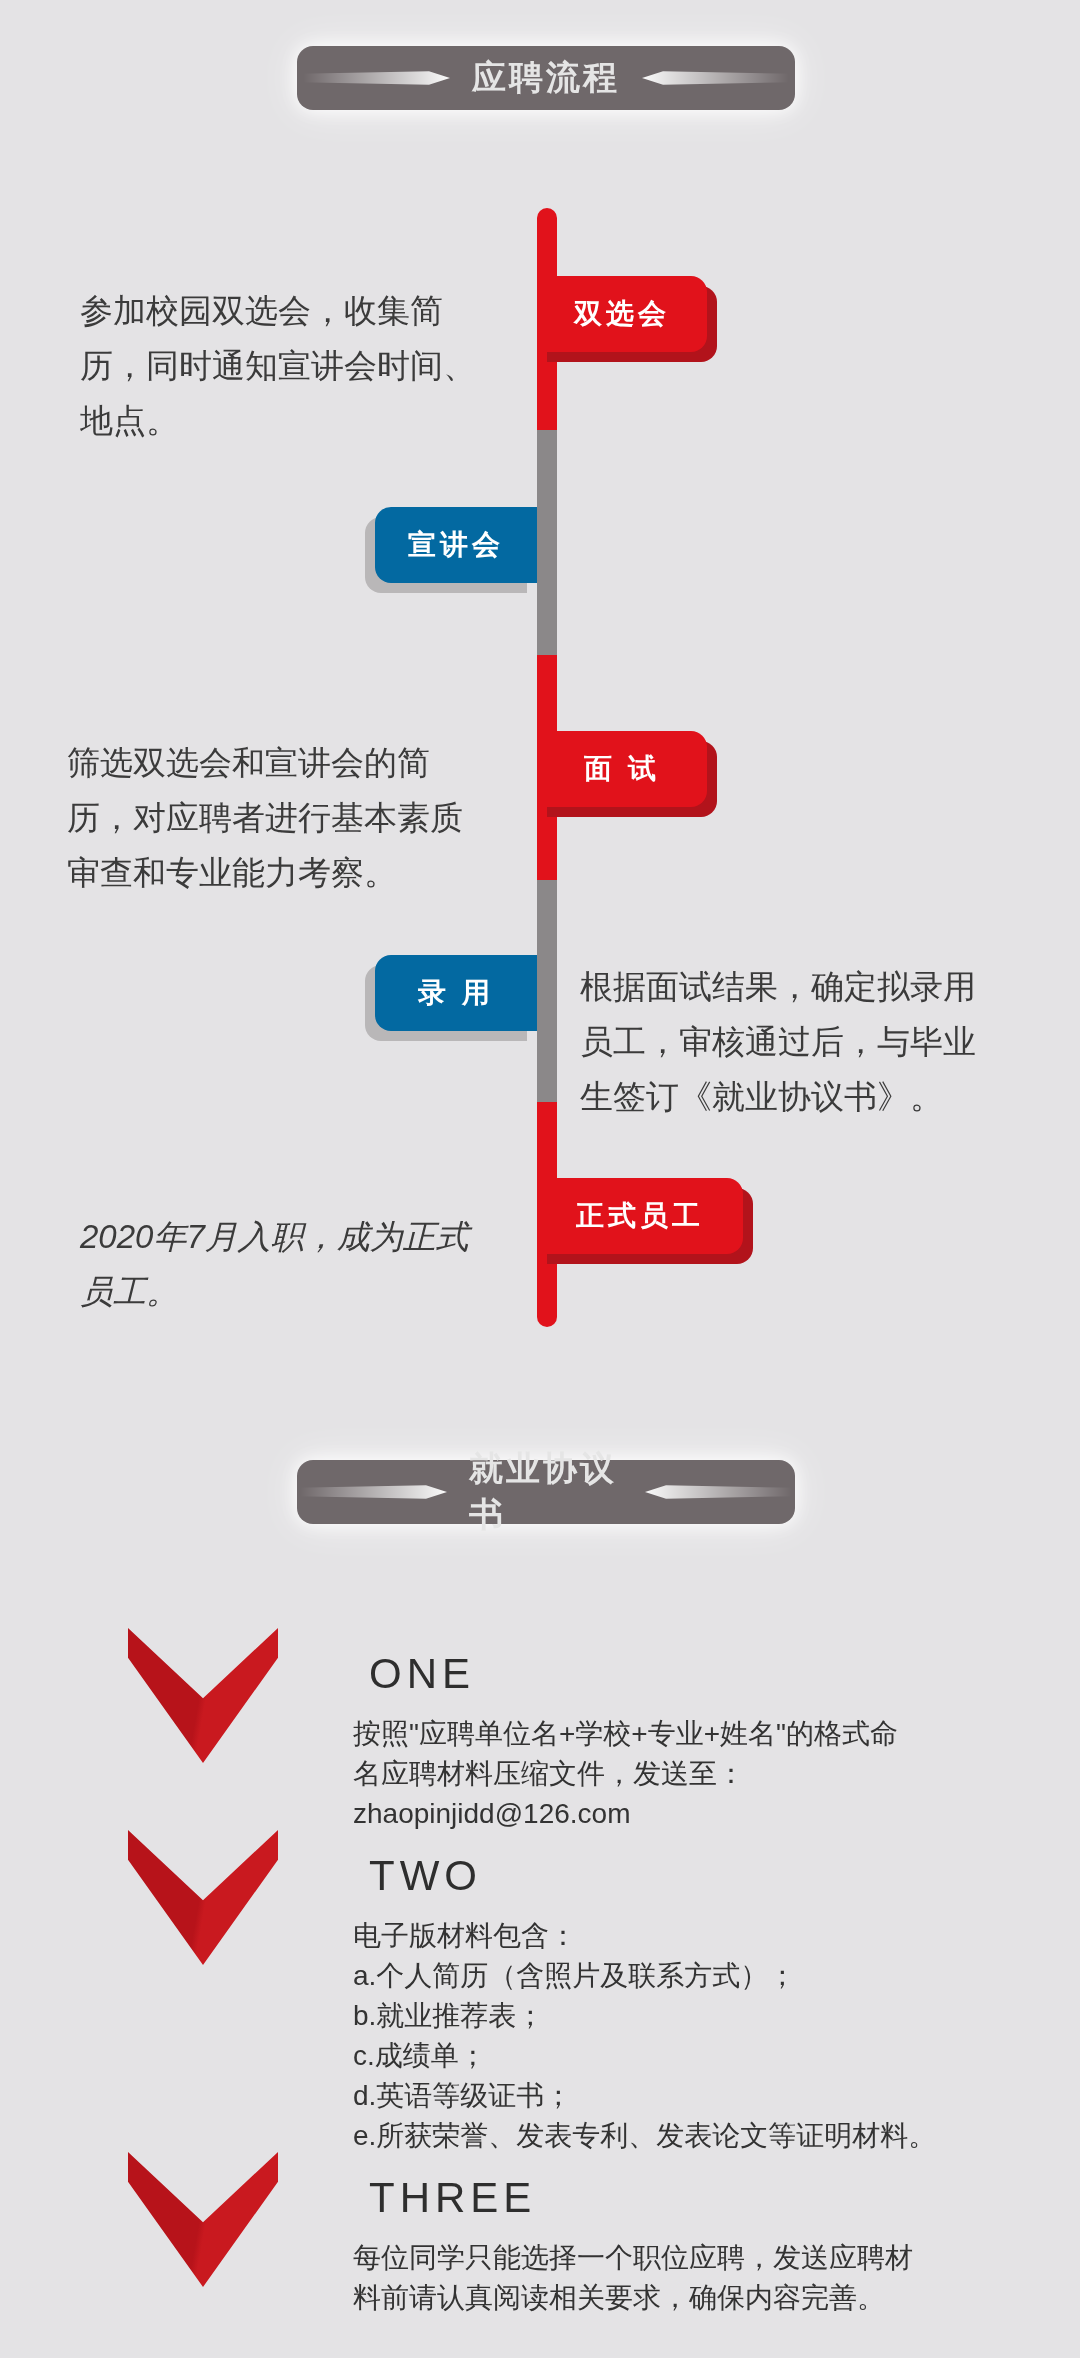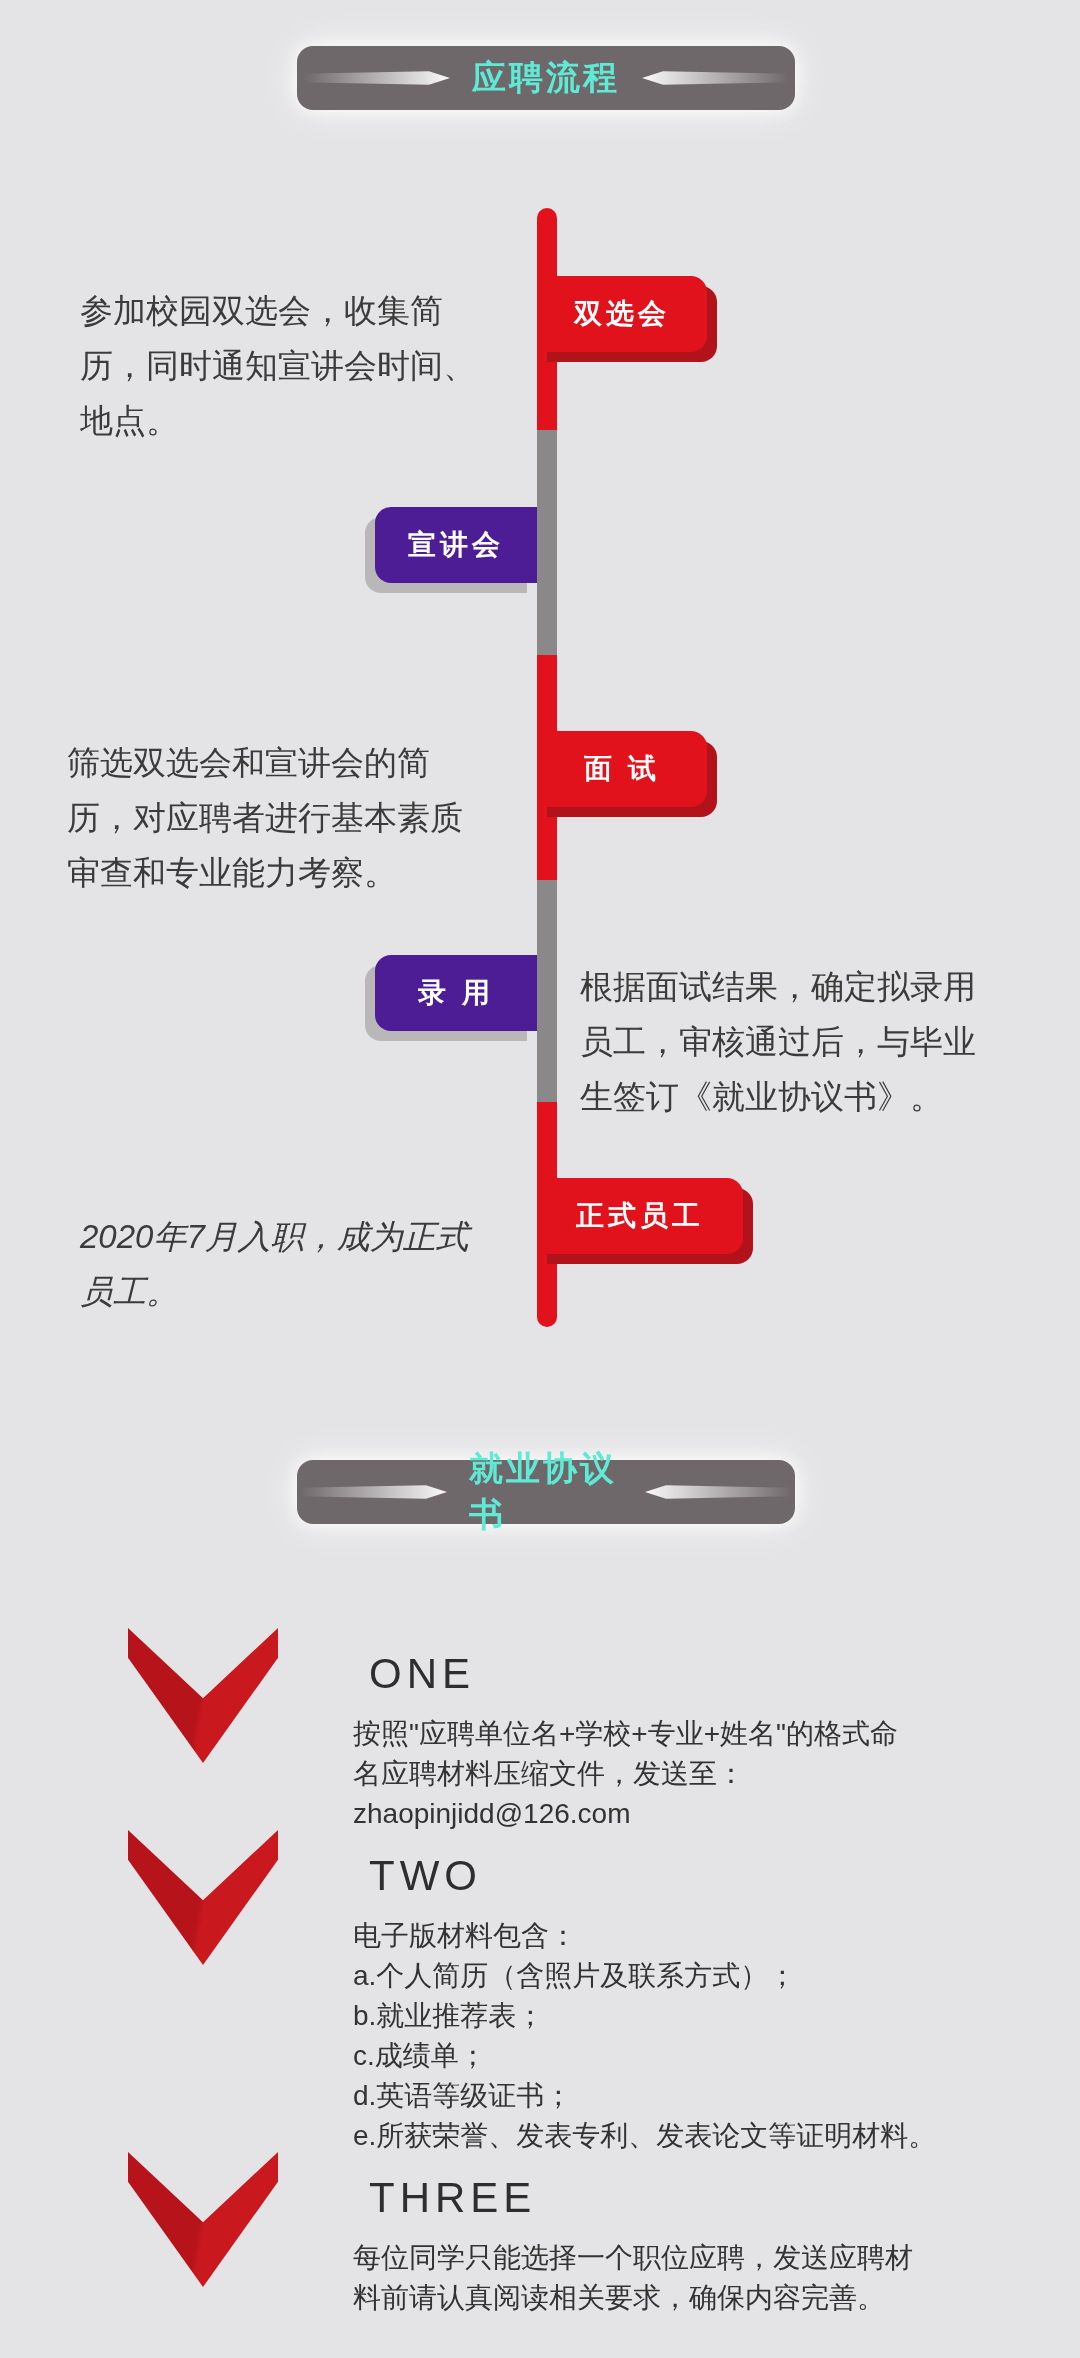--- a/index.html
+++ b/index.html
@@ -12,21 +12,21 @@
 
   
   .banner{
     position:absolute;left:297px;width:498px;height:64px;
     background:#6f686a;border-radius:16px;
     display:flex;align-items:center;justify-content:center;gap:22px;
     box-shadow:0 0 18px rgba(255,255,255,.95),0 0 40px rgba(255,255,255,.65);
   }
   .banner-1{top:46px;}
   .banner-2{top:1460px;}
-  .banner-title{color:#5eead4;font-size:34px;font-weight:600;letter-spacing:3px;margin:0;}
+  .banner-title{color:#e5e5e5;font-size:34px;font-weight:600;letter-spacing:3px;margin:0;}
   .dash{width:150px;height:14px;flex:none;}
   .dash-left{
     background:linear-gradient(to right,rgba(255,255,255,0) 2%,rgba(255,255,255,.97));
     clip-path:polygon(0 20%,86% 2%,100% 50%,86% 98%,0 80%);
   }
   .dash-right{
     background:linear-gradient(to left,rgba(255,255,255,0) 2%,rgba(255,255,255,.97));
     clip-path:polygon(100% 20%,14% 2%,0 50%,14% 98%,100% 80%);
   }
 
@@ -38,21 +38,21 @@
   .seg-r2{height:225px;background:#e1121b;}
   .seg-g2{height:222px;background:#8b8889;}
   .seg-r3{height:225px;background:#e1121b;border-radius:0 0 10px 10px;}
 
   .tag{
     position:absolute;height:76px;
     display:flex;align-items:center;justify-content:center;
     color:#fff;font-size:28px;font-weight:bold;letter-spacing:4px;
   }
   .tag-red{background:#e1121b;border-radius:0 16px 16px 0;box-shadow:10px 10px 0 #b2131b;}
-  .tag-gray{background:#4c1d95;border-radius:16px 0 0 16px;box-shadow:-10px 10px 0 #b9b7b8;}
+  .tag-gray{background:#0369a1;border-radius:16px 0 0 16px;box-shadow:-10px 10px 0 #b9b7b8;}
   .t1{left:537px;top:276px;width:170px;}
   .t2{left:375px;top:507px;width:162px;}
   .t3{left:537px;top:731px;width:170px;}
   .t4{left:375px;top:955px;width:162px;}
   .t5{left:537px;top:1178px;width:206px;}
 
   .desc{
     position:absolute;font-size:33px;line-height:55px;color:#3b3b3b;
     white-space:pre-line;
   }

